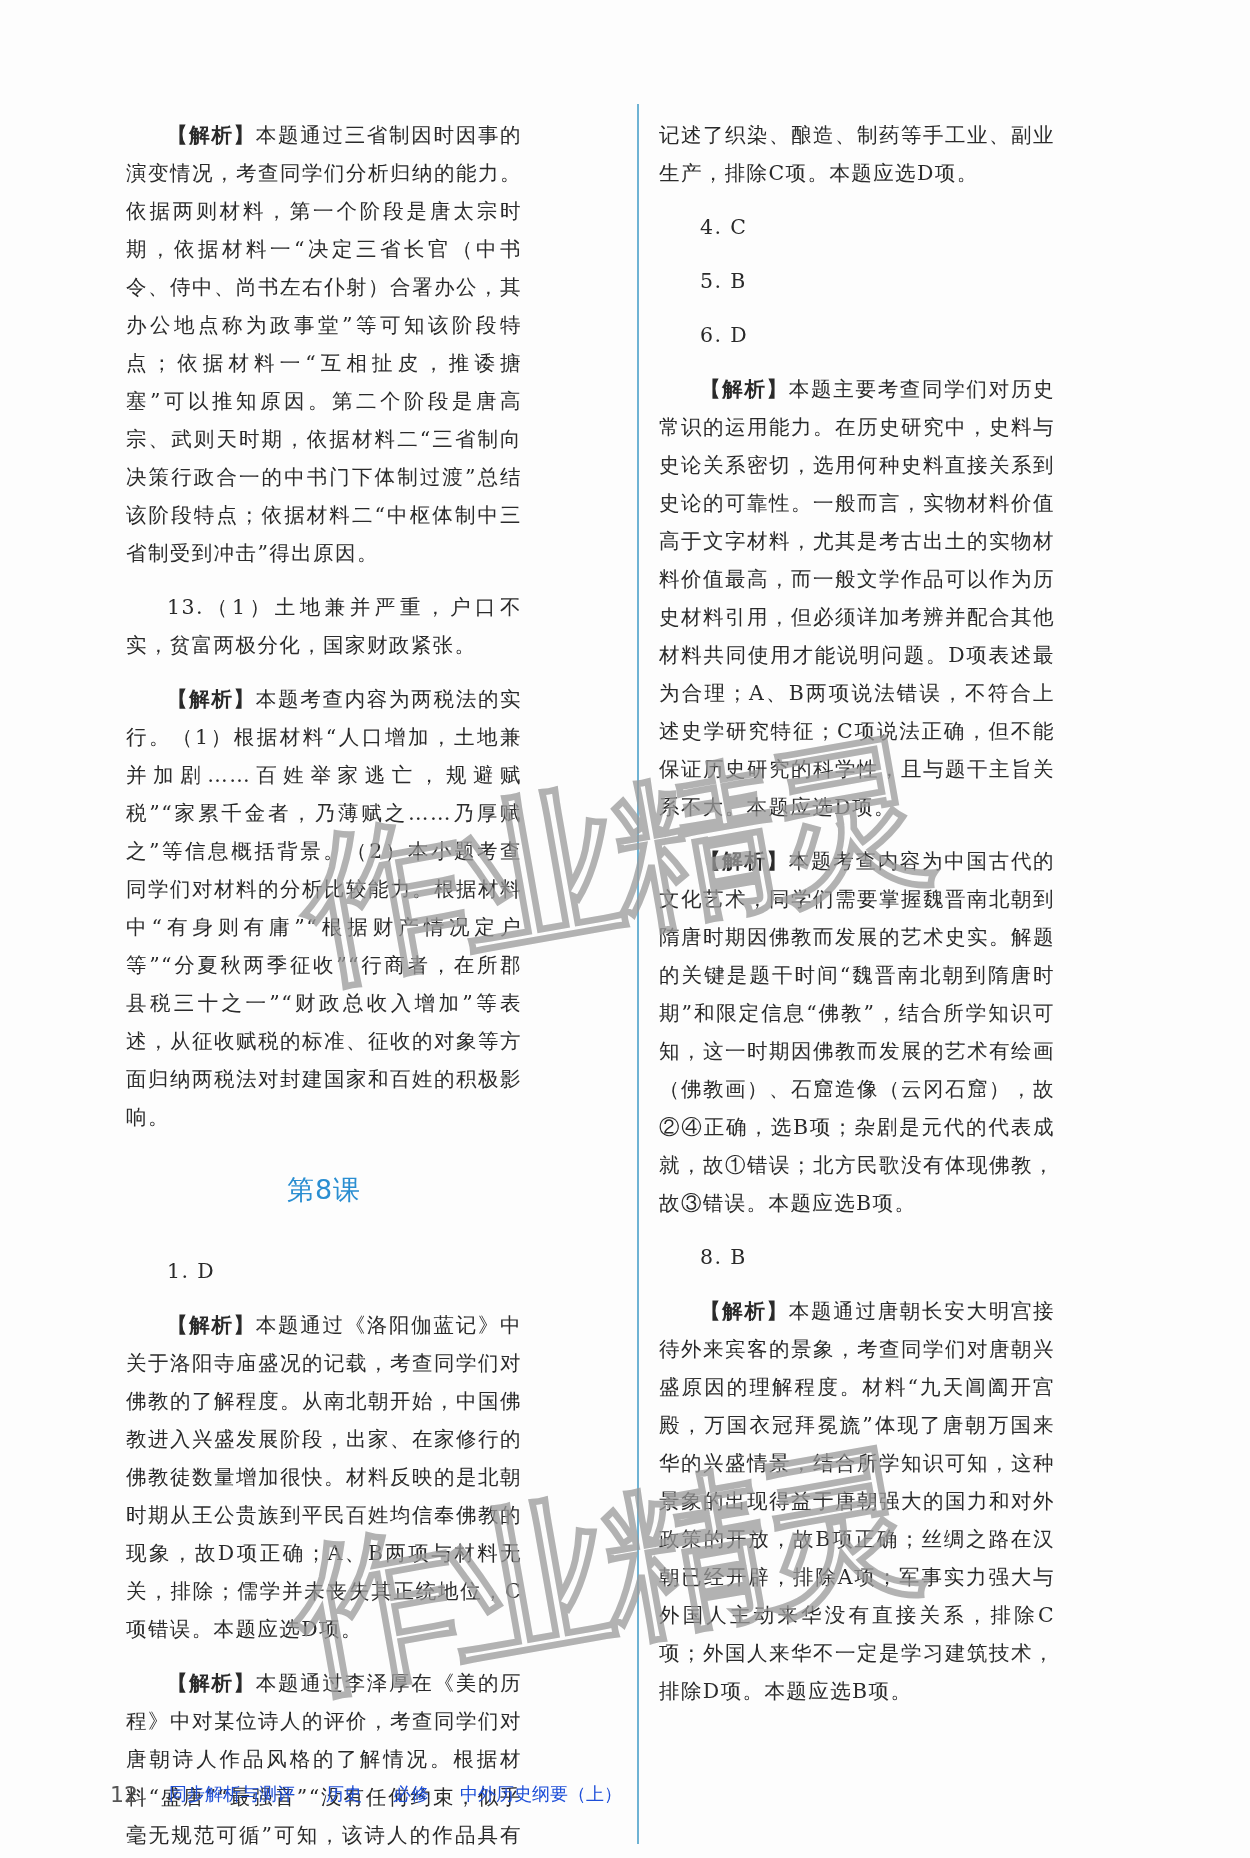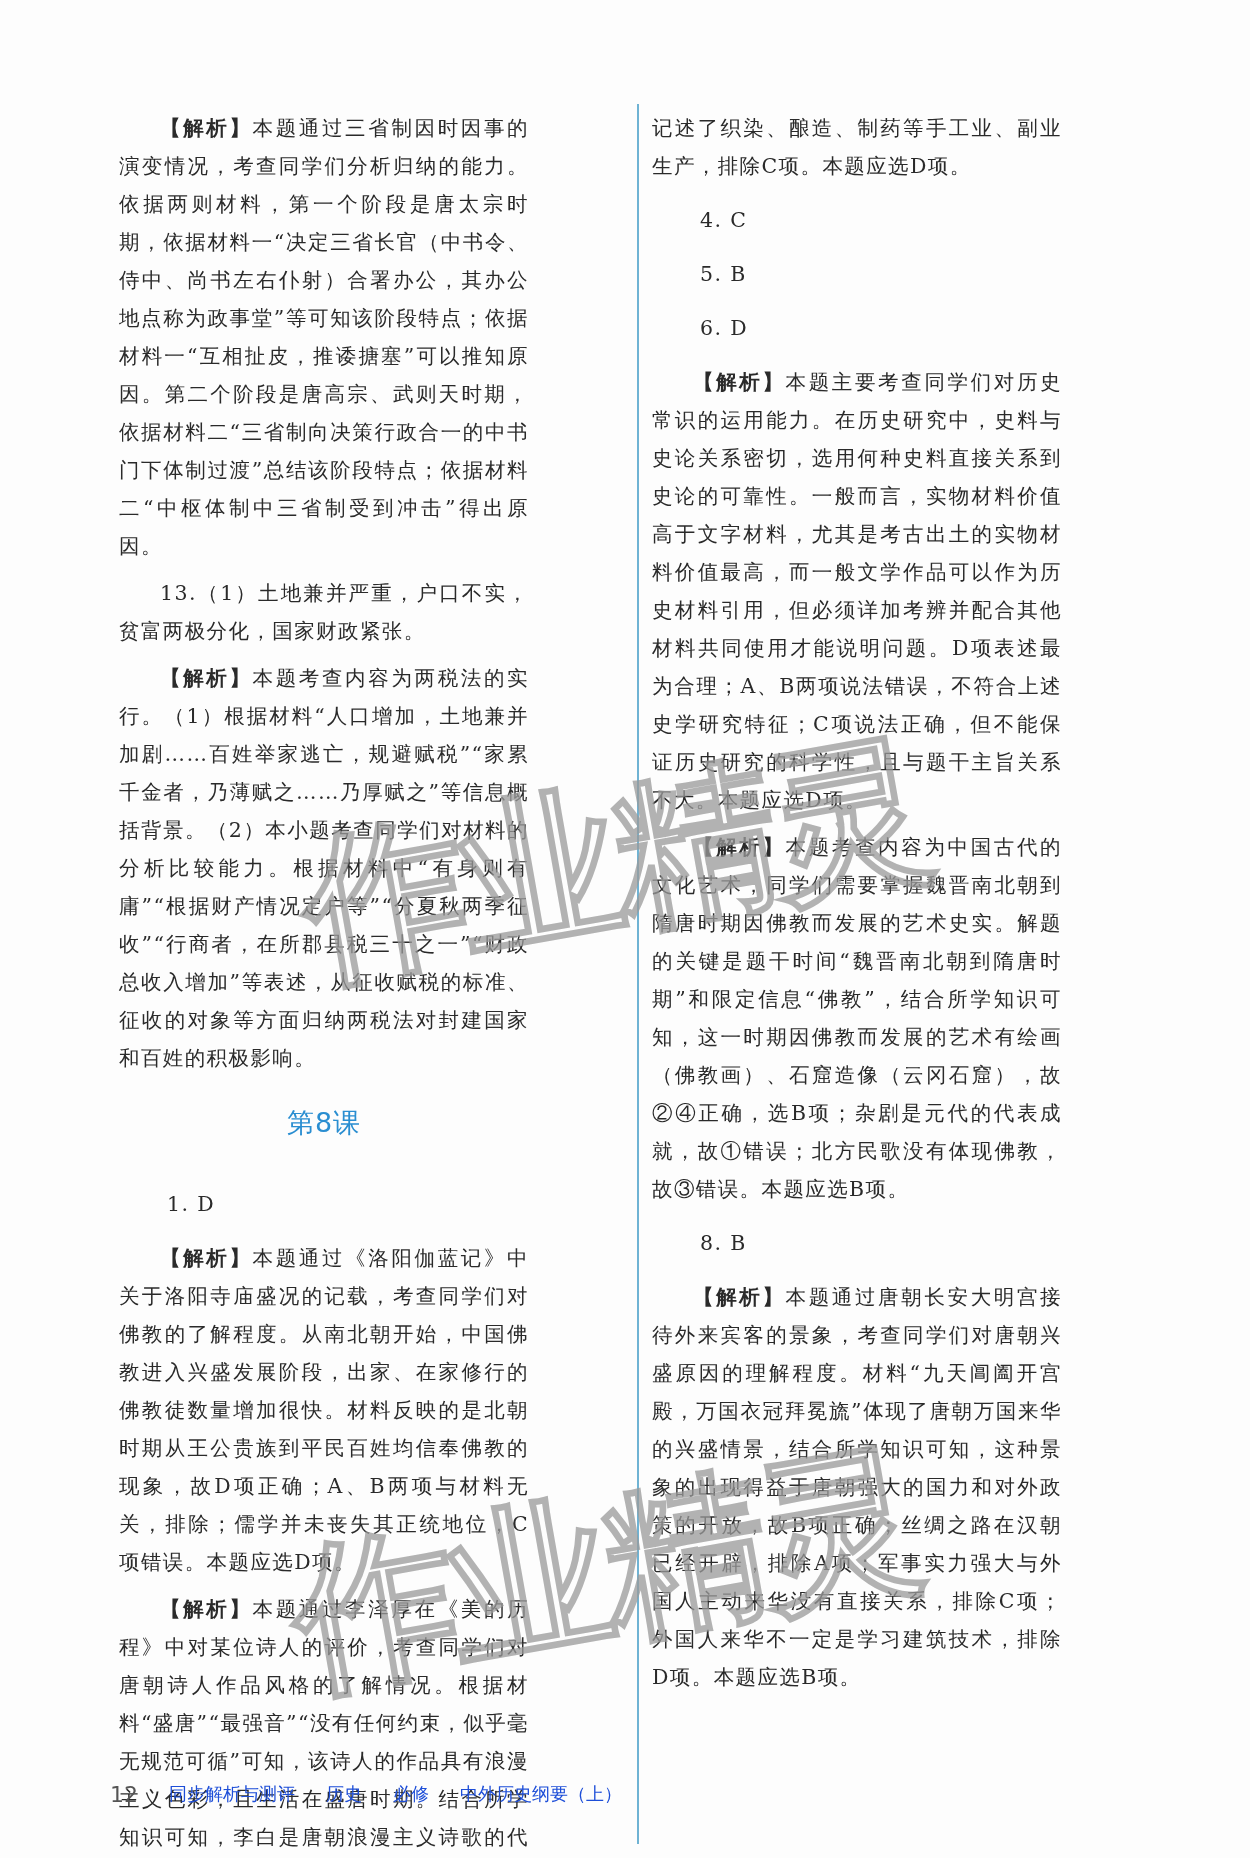--- a/index.html
+++ b/index.html
@@ -10,26 +10,26 @@
   .col {
     position: absolute; top: 100px; width: 428px;
     font-size: 20.5px; line-height: 38px; letter-spacing: 1.4px;
   }
   .col.left { left: 110px; }
   .col.right { left: 643px; top: 100px; }
   .divider {
     position: absolute; left: 637px; top: 104px; width: 1.5px; height: 1740px;
     background: #6fb3d4;
   }
-  .para { text-indent: 2em; margin: 9px; text-align: justify; }
+  .para { text-indent: 2em; margin: 16px; text-align: justify; }
   .ans { padding-left: 2em; margin: 16px; }
   .tag { font-family: "DejaVu Sans", "Liberation Sans", sans-serif; font-weight: bold; }
   .lesson-title {
     text-align: center; color: #2a8ed1; font-family: "DejaVu Sans", "Liberation Sans", sans-serif;
-    font-size: 27px; letter-spacing: 1px; margin: 26px 0 42px 0; line-height: 40px;
+    font-size: 27px; letter-spacing: 1px; margin: 34px 0 42px 0; line-height: 40px;
   }
   .footer {
     position: absolute; left: 110px; top: 1782px;
     font-family: "DejaVu Sans", "Liberation Sans", sans-serif; font-size: 18px;
     display: flex; align-items: flex-start; gap: 31px;
   }
   .footer .page-num { color: #555; font-size: 22px; }
   .footer .ft { color: #1d4ed8; }
   .watermark {
     position: absolute; font-family: "DejaVu Sans", sans-serif; font-weight: bold;

